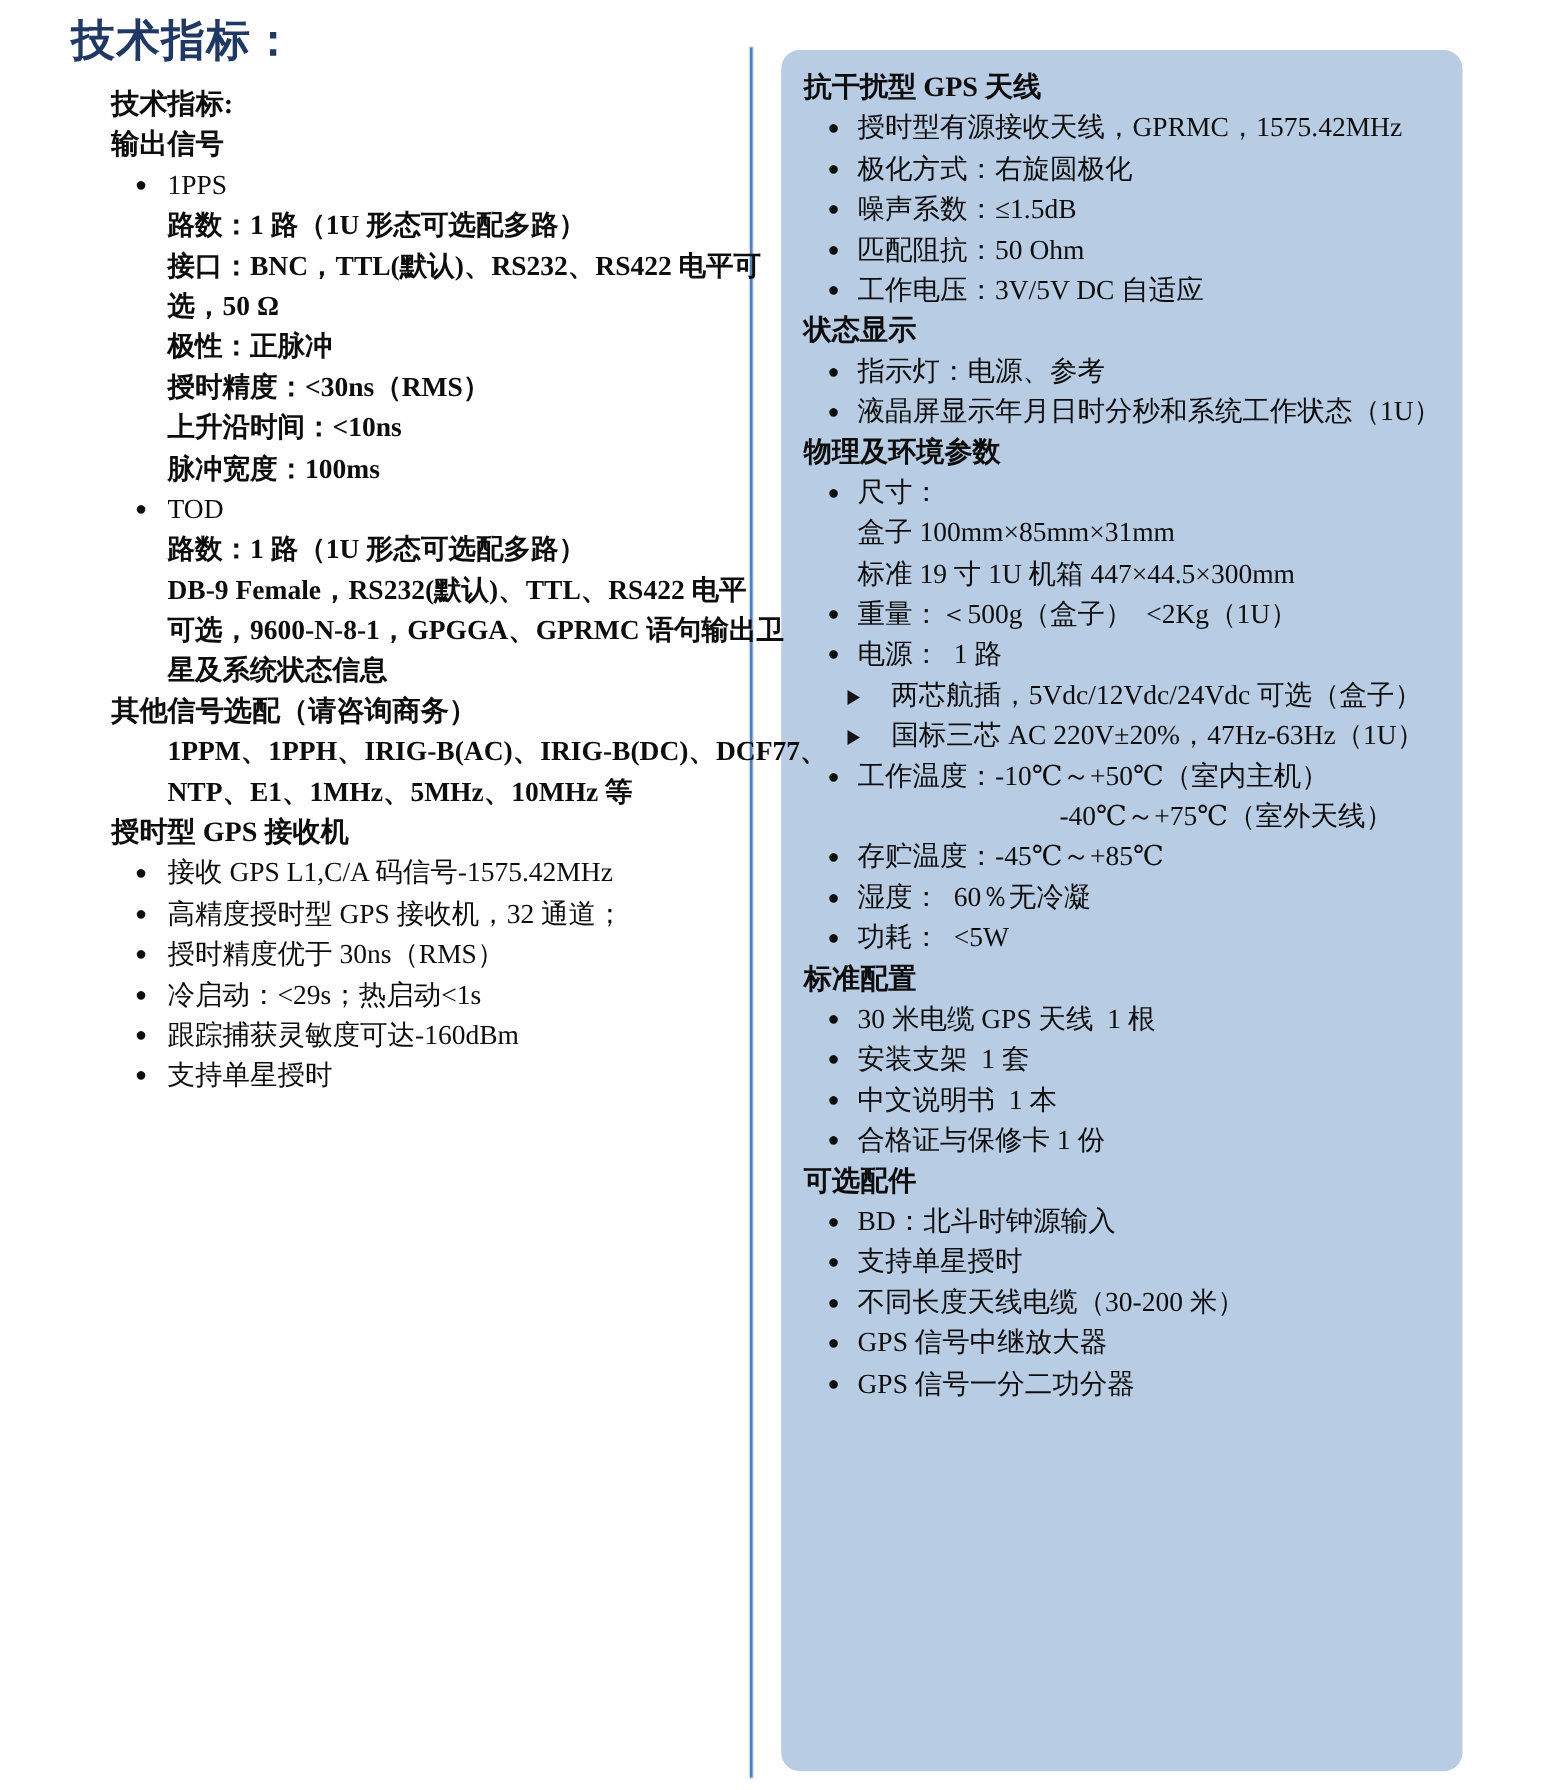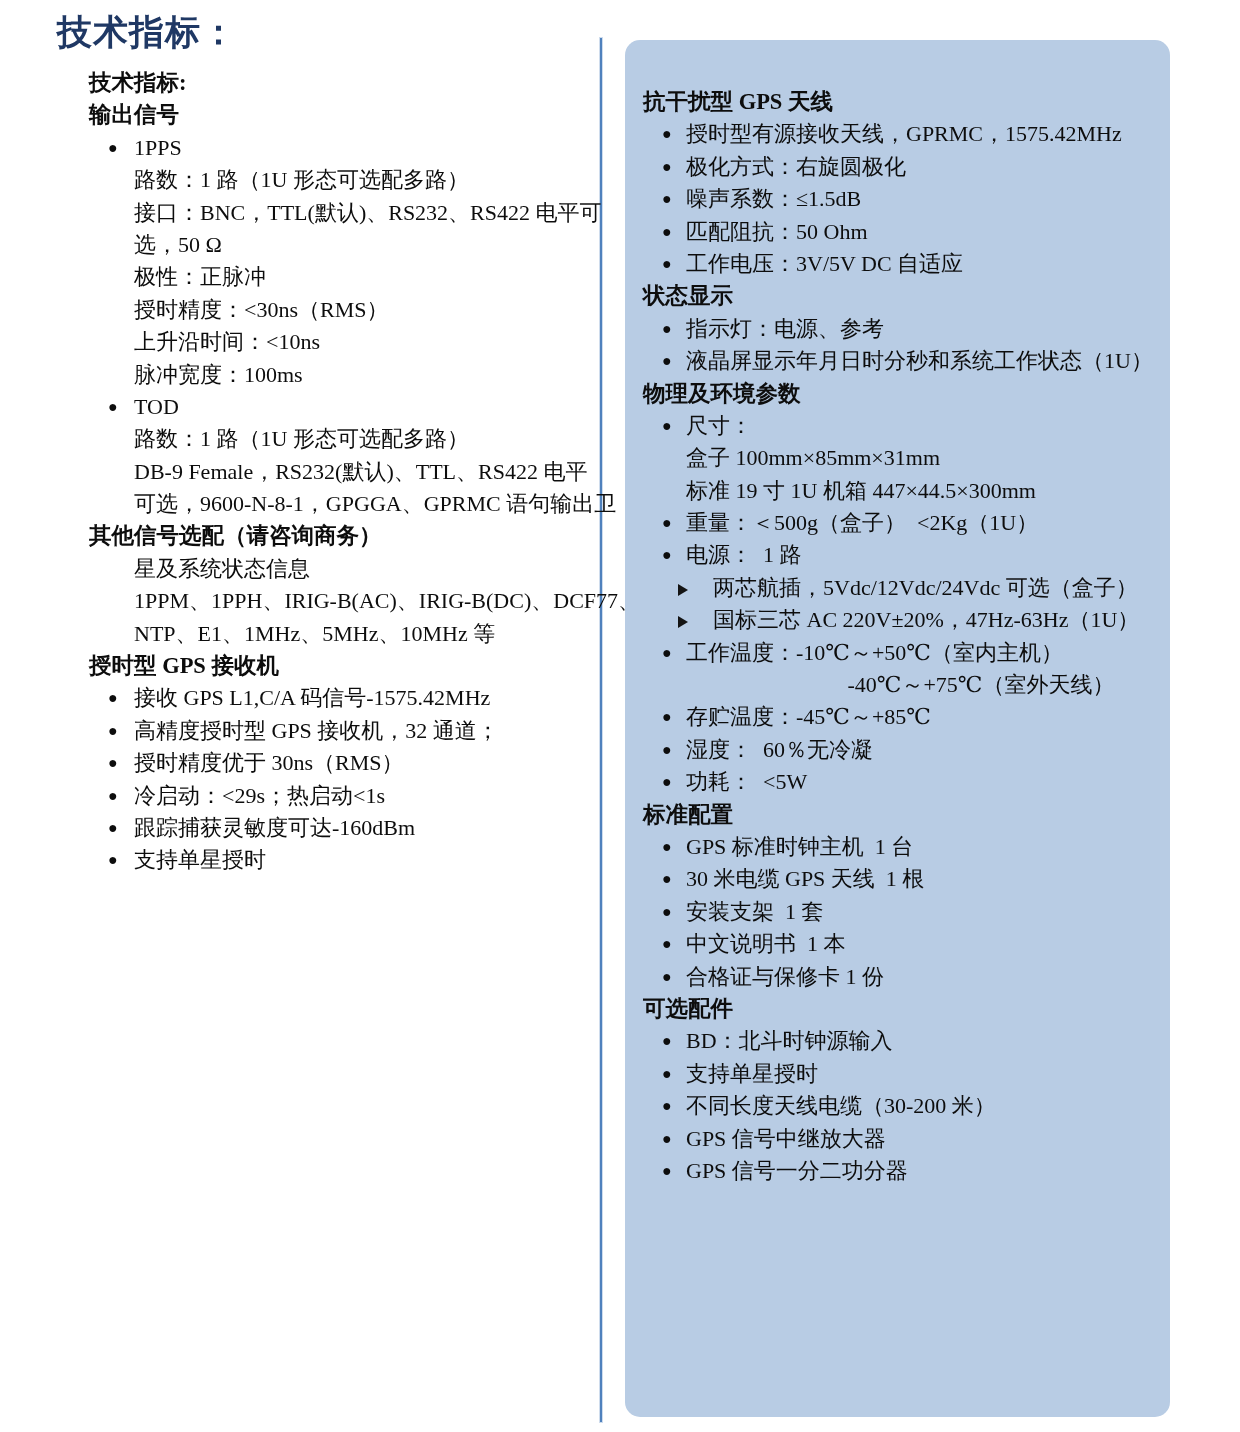--- a/index.html
+++ b/index.html
@@ -25,31 +25,31 @@
     box-shadow:0 0 0 1px rgba(79,129,189,0.28);
   }
   #panel {
     position:absolute; left:625px; top:40px;
     width:545px; height:1377px;
     background:var(--panel-bg,#B8CCE4);
     border-radius:15px;
   }
   .col { position:absolute; }
   #left-col  { left:89px;  top:67px; width:520px; }
-  #right-col { left:625px; top:54px; width:545px;margin-top:32px; }
+  #right-col { left:625px; top:54px; width:545px; }
   .line {
     height:32.4px; line-height:32.4px;
     font-size:22px; white-space:pre;
   }
   .line.heading { font-weight:bold; font-size:22.5px; }
   .marker { display:inline-block; }
   .bullet .marker { font-size:16px; position:relative; top:-2px; }
   #left-col  .bullet { padding-left:19px; }
   #left-col  .bullet .marker { width:26px; }
-  #left-col  .text   { padding-left:45px; }
+  #left-col  .text   { padding-left:45px;font-weight:bold; }
   #right-col .heading { padding-left:18px; }
   #right-col .bullet  { padding-left:37px; }
   #right-col .bullet .marker { width:24px; }
   #right-col .text    { padding-left:61px; }
   #right-col .arrow   { padding-left:53px; }
   #right-col .deep    { padding-left:167px;text-align:center; }
   .arrow .marker {
     width:0; height:0;
     border-left:10px solid #141414;
     border-top:6px solid transparent;
@@ -75,22 +75,22 @@
     <div class="line text"><span class="txt">接口：BNC，TTL(默认)、RS232、RS422 电平可</span></div>
     <div class="line text"><span class="txt">选，50 Ω</span></div>
     <div class="line text"><span class="txt">极性：正脉冲</span></div>
     <div class="line text"><span class="txt">授时精度：&lt;30ns（RMS）</span></div>
     <div class="line text"><span class="txt">上升沿时间：&lt;10ns</span></div>
     <div class="line text"><span class="txt">脉冲宽度：100ms</span></div>
     <div class="line bullet"><span class="marker">●</span><span class="txt">TOD</span></div>
     <div class="line text"><span class="txt">路数：1 路（1U 形态可选配多路）</span></div>
     <div class="line text"><span class="txt">DB-9 Female，RS232(默认)、TTL、RS422 电平</span></div>
     <div class="line text"><span class="txt">可选，9600-N-8-1，GPGGA、GPRMC 语句输出卫</span></div>
+    <div class="line text"><span class="txt">星及系统状态信息</span></div>
     <div class="line heading"><span class="txt">其他信号选配（请咨询商务）</span></div>
-    <div class="line text"><span class="txt">星及系统状态信息</span></div>
     <div class="line text"><span class="txt">1PPM、1PPH、IRIG-B(AC)、IRIG-B(DC)、DCF77、</span></div>
     <div class="line text"><span class="txt">NTP、E1、1MHz、5MHz、10MHz 等</span></div>
     <div class="line heading"><span class="txt">授时型 GPS 接收机</span></div>
     <div class="line bullet"><span class="marker">●</span><span class="txt">接收 GPS L1,C/A 码信号-1575.42MHz</span></div>
     <div class="line bullet"><span class="marker">●</span><span class="txt">高精度授时型 GPS 接收机，32 通道；</span></div>
     <div class="line bullet"><span class="marker">●</span><span class="txt">授时精度优于 30ns（RMS）</span></div>
     <div class="line bullet"><span class="marker">●</span><span class="txt">冷启动：&lt;29s；热启动&lt;1s</span></div>
     <div class="line bullet"><span class="marker">●</span><span class="txt">跟踪捕获灵敏度可达-160dBm</span></div>
     <div class="line bullet"><span class="marker">●</span><span class="txt">支持单星授时</span></div>
   </div>
@@ -112,21 +112,20 @@
     <div class="line bullet"><span class="marker">●</span><span class="txt">重量：＜500g（盒子）  &lt;2Kg（1U）</span></div>
     <div class="line bullet"><span class="marker">●</span><span class="txt">电源：  1 路</span></div>
     <div class="line arrow"><span class="marker"></span><span class="txt">两芯航插，5Vdc/12Vdc/24Vdc 可选（盒子）</span></div>
     <div class="line arrow"><span class="marker"></span><span class="txt">国标三芯 AC 220V±20%，47Hz-63Hz（1U）</span></div>
     <div class="line bullet"><span class="marker">●</span><span class="txt">工作温度：-10℃～+50℃（室内主机）</span></div>
     <div class="line deep"><span class="txt">-40℃～+75℃（室外天线）</span></div>
     <div class="line bullet"><span class="marker">●</span><span class="txt">存贮温度：-45℃～+85℃</span></div>
     <div class="line bullet"><span class="marker">●</span><span class="txt">湿度：  60％无冷凝</span></div>
     <div class="line bullet"><span class="marker">●</span><span class="txt">功耗：  &lt;5W</span></div>
     <div class="line heading"><span class="txt">标准配置</span></div>
-    <div class="line bullet"><span class="marker">●</span><span class="txt">GPS 标准时钟主机  1 台</span></div>
     <div class="line bullet"><span class="marker">●</span><span class="txt">30 米电缆 GPS 天线  1 根</span></div>
     <div class="line bullet"><span class="marker">●</span><span class="txt">安装支架  1 套</span></div>
     <div class="line bullet"><span class="marker">●</span><span class="txt">中文说明书  1 本</span></div>
     <div class="line bullet"><span class="marker">●</span><span class="txt">合格证与保修卡 1 份</span></div>
     <div class="line heading"><span class="txt">可选配件</span></div>
     <div class="line bullet"><span class="marker">●</span><span class="txt">BD：北斗时钟源输入</span></div>
     <div class="line bullet"><span class="marker">●</span><span class="txt">支持单星授时</span></div>
     <div class="line bullet"><span class="marker">●</span><span class="txt">不同长度天线电缆（30-200 米）</span></div>
     <div class="line bullet"><span class="marker">●</span><span class="txt">GPS 信号中继放大器</span></div>
     <div class="line bullet"><span class="marker">●</span><span class="txt">GPS 信号一分二功分器</span></div>

